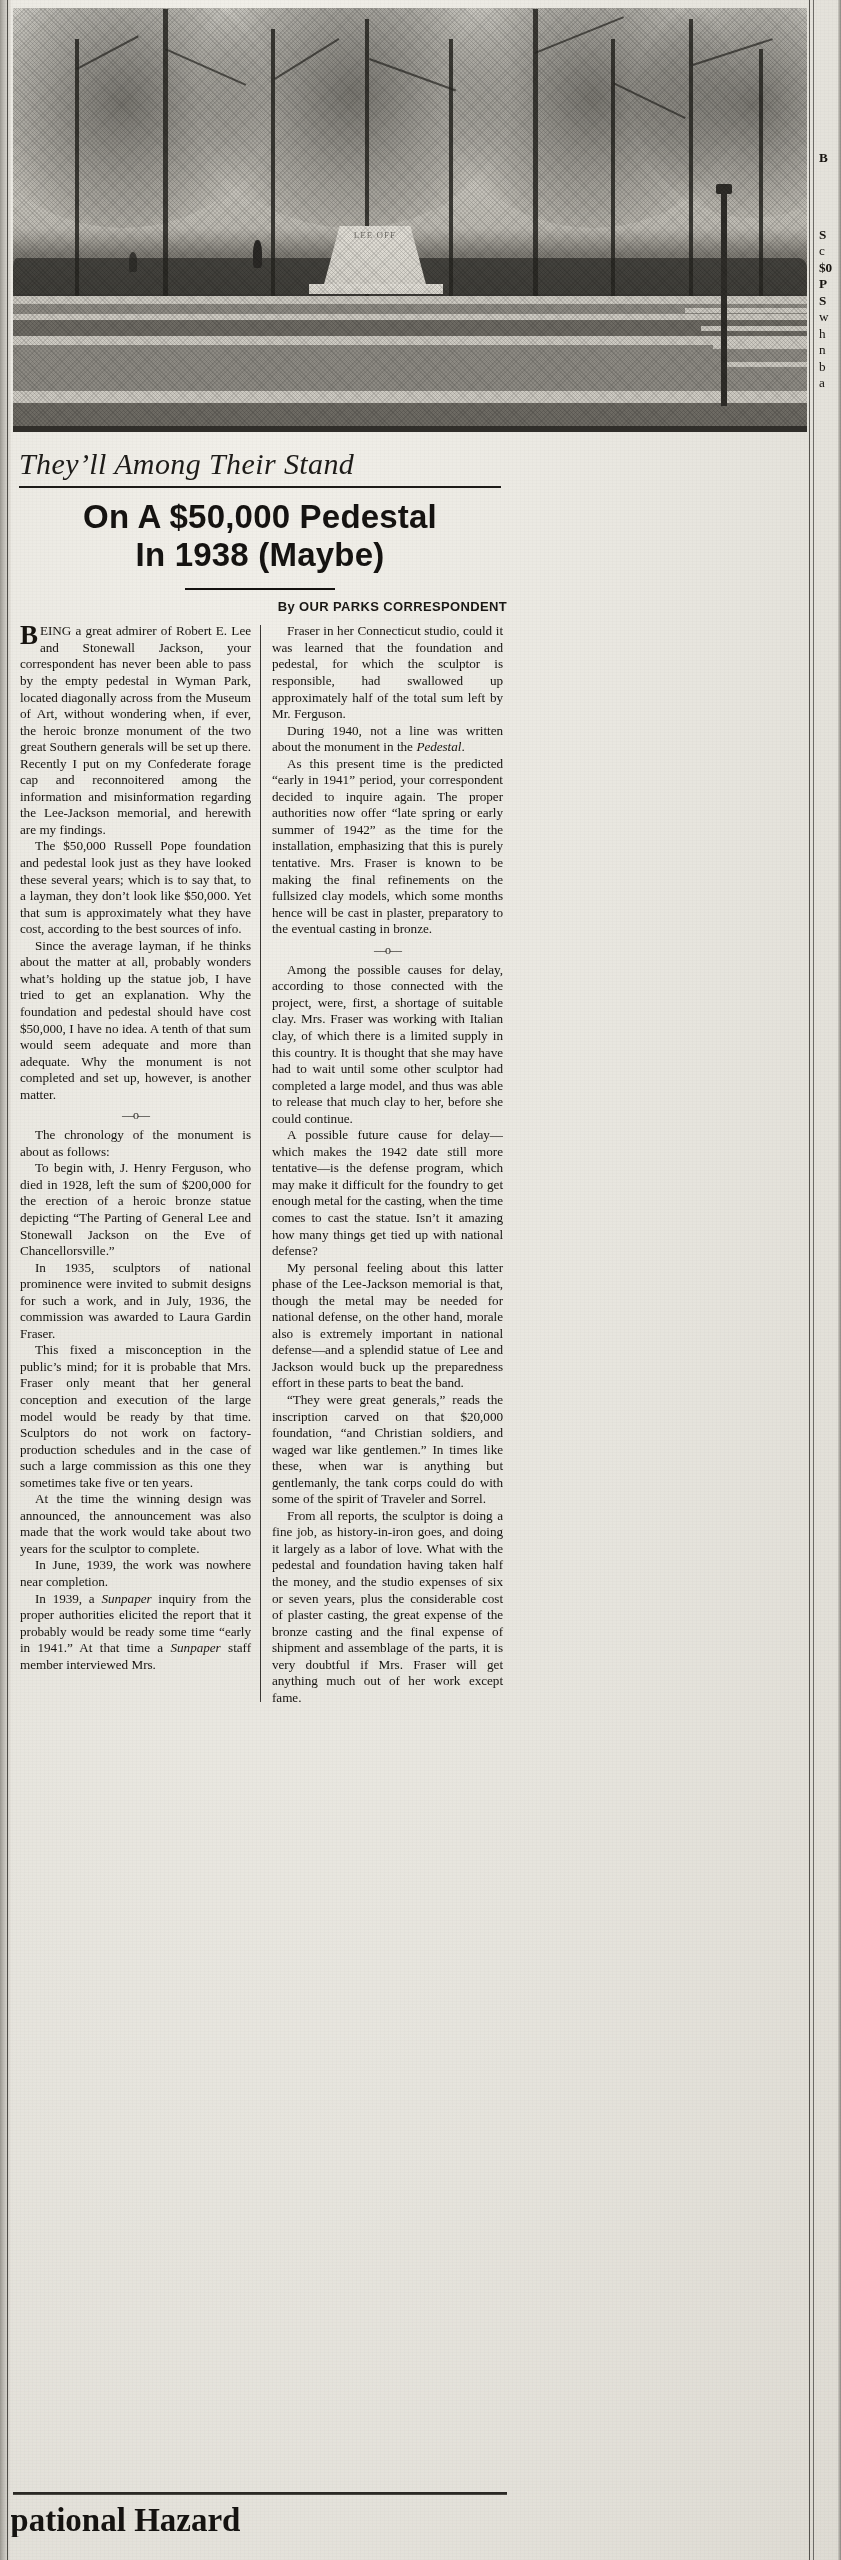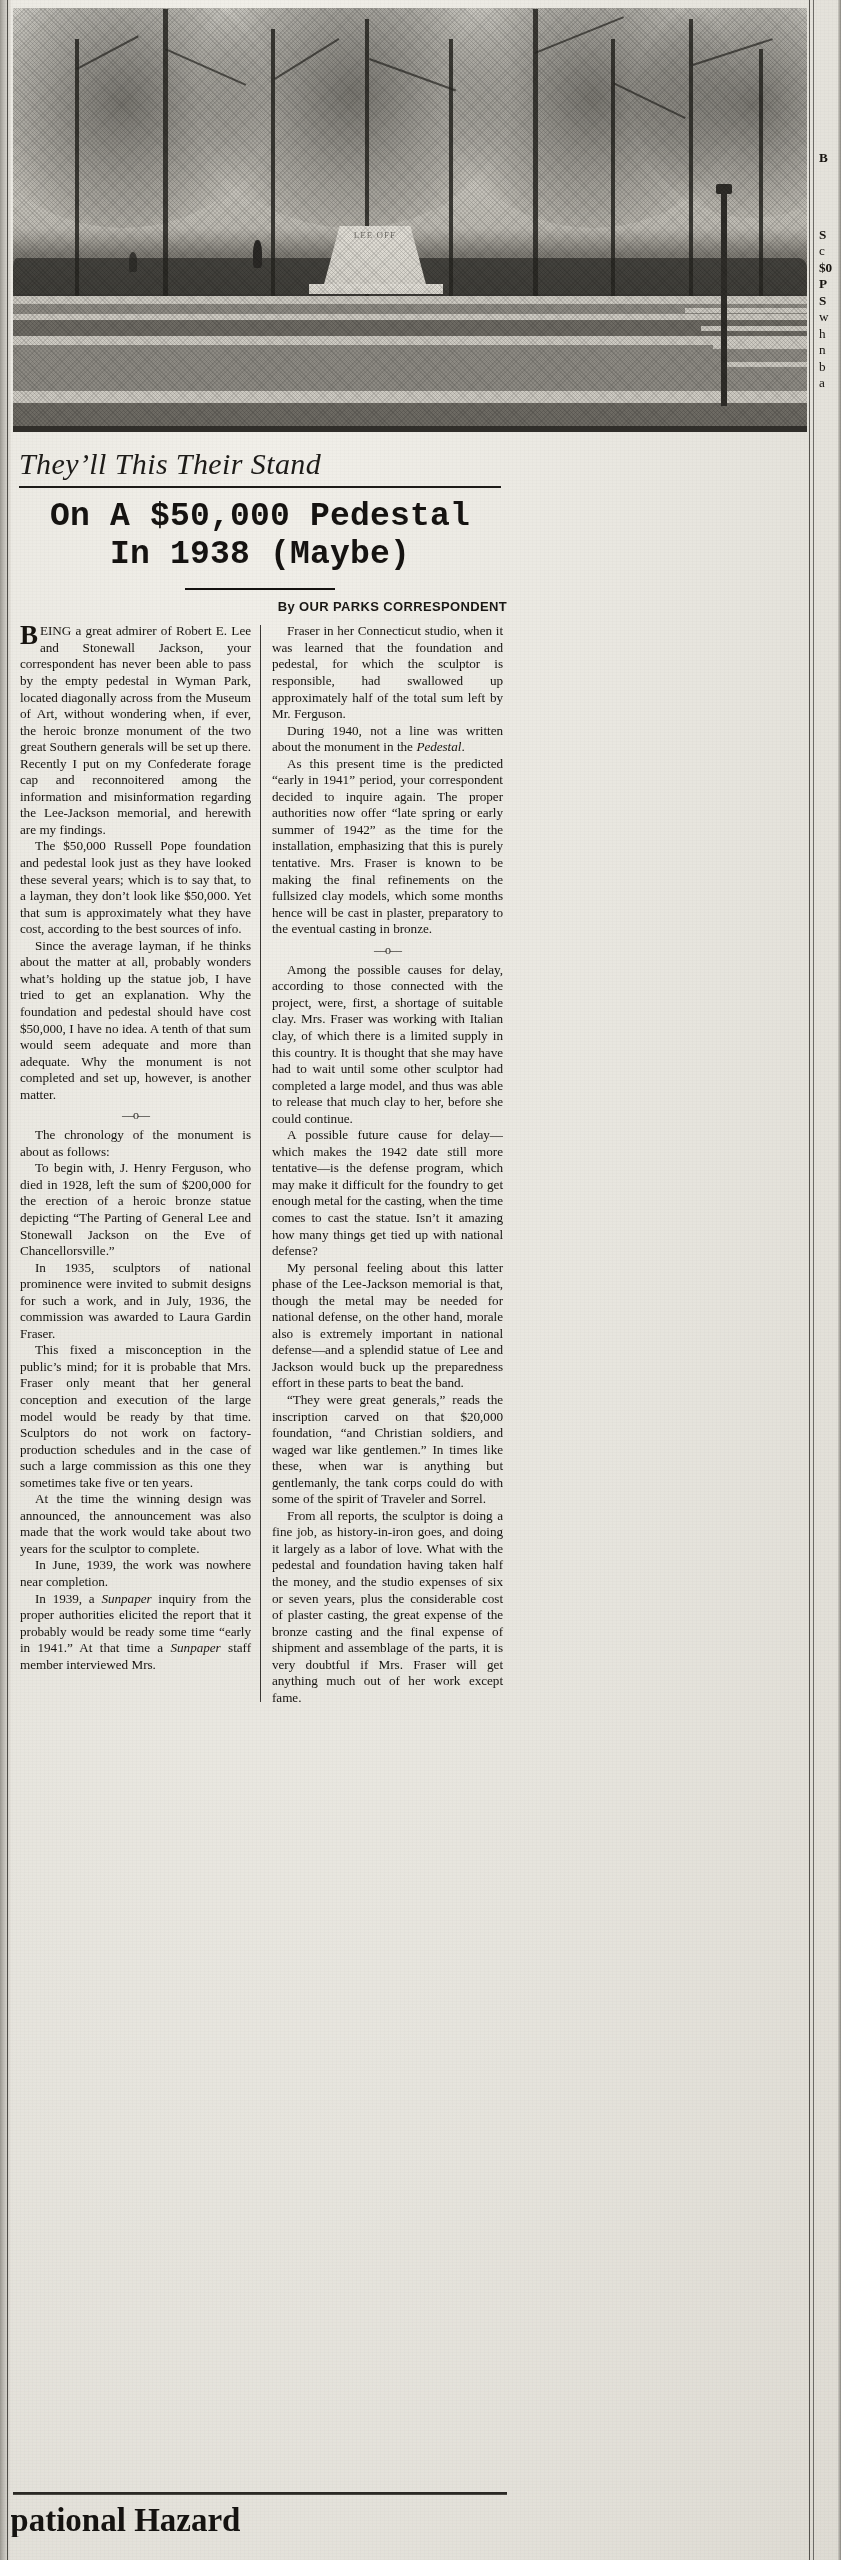--- a/index.html
+++ b/index.html
@@ -131,21 +131,21 @@
   }
   #kicker-rule {
     height: 2px;
     background: #1d1b18;
     margin: 2px 6px 10px 6px;
   }
 
   
   #headline {
     text-align: center;
-    font-family: Liberation Mono, monospace;
+    font-family: Liberation Sans, sans-serif;
     font-weight: bold;
     font-size: 33px;
     line-height: 1.18;
     color: #151311;
     letter-spacing: .2px;
     padding: 0 8px;
   }
   #headline .hl-line { display: block; white-space: nowrap; }
   #byline-rule {
     width: 150px;
@@ -342,21 +342,21 @@
       <div class="person" style="left:240px; top:232px; width:9px;  height:28px;"></div>
       <div class="person" style="left:116px; top:244px; width:8px;  height:20px; opacity:.8;"></div>
 
       <div class="halftone"></div>
     </div>
     <div id="photo-caption-edge"></div>
   </div>
 
   <div id="article">
 
-    <div id="kicker">They’ll This Their Stand</div>
+    <div id="kicker">They’ll Among Their Stand</div>
     <div id="kicker-rule"></div>
 
     <div id="headline">
       <span class="hl-line">On A $50,000 Pedestal</span>
       <span class="hl-line">In 1938 (Maybe)</span>
     </div>
 
     <div id="byline-rule"></div>
     <div id="byline">By OUR PARKS CORRESPONDENT</div>
 
@@ -375,21 +375,21 @@
         <p class="body">The chronology of the monument is about as follows:</p>
         <p class="body">To begin with, J. Henry Ferguson, who died in 1928, left the sum of $200,000 for the erection of a heroic bronze statue depicting “The Parting of General Lee and Stonewall Jackson on the Eve of Chancellorsville.”</p>
         <p class="body">In 1935, sculptors of national prominence were invited to submit designs for such a work, and in July, 1936, the commission was awarded to Laura Gardin Fraser.</p>
         <p class="body">This fixed a misconception in the public’s mind; for it is probable that Mrs. Fraser only meant that her general conception and execution of the large model would be ready by that time. Sculptors do not work on factory-production schedules and in the case of such a large commission as this one they sometimes take five or ten years.</p>
         <p class="body">At the time the winning design was announced, the announcement was also made that the work would take about two years for the sculptor to complete.</p>
         <p class="body">In June, 1939, the work was nowhere near completion.</p>
         <p class="body">In 1939, a <span class="ital">Sunpaper</span> inquiry from the proper authorities elicited the report that it probably would be ready some time “early in 1941.” At that time a <span class="ital">Sunpaper</span> staff member interviewed Mrs.</p>
       </div>
 
       <div class="col right">
-        <p class="body">Fraser in her Connecticut studio, when it was learned that the foundation and pedestal, for which the sculptor is responsible, had swallowed up approximately half of the total sum left by Mr. Ferguson.</p>
+        <p class="body">Fraser in her Connecticut studio, could it was learned that the foundation and pedestal, for which the sculptor is responsible, had swallowed up approximately half of the total sum left by Mr. Ferguson.</p>
         <p class="body">During 1940, not a line was written about the monument in the <span class="ital">Pedestal</span>.</p>
         <p class="body">As this present time is the predicted “early in 1941” period, your correspondent decided to inquire again. The proper authorities now offer “late spring or early summer of 1942” as the time for the installation, emphasizing that this is purely tentative. Mrs. Fraser is known to be making the final refinements on the fullsized clay models, which some months hence will be cast in plaster, preparatory to the eventual casting in bronze.</p>
 
         <div class="orn">—o—</div>
 
         <p class="body">Among the possible causes for delay, according to those connected with the project, were, first, a shortage of suitable clay. Mrs. Fraser was working with Italian clay, of which there is a limited supply in this country. It is thought that she may have had to wait until some other sculptor had completed a large model, and thus was able to release that much clay to her, before she could continue.</p>
         <p class="body">A possible future cause for delay—which makes the 1942 date still more tentative—is the defense program, which may make it difficult for the foundry to get enough metal for the casting, when the time comes to cast the statue. Isn’t it amazing how many things get tied up with national defense?</p>
         <p class="body">My personal feeling about this latter phase of the Lee-Jackson memorial is that, though the metal may be needed for national defense, on the other hand, morale also is extremely important in national defense—and a splendid statue of Lee and Jackson would buck up the preparedness effort in these parts to beat the band.</p>
         <p class="body">“They were great generals,” reads the inscription carved on that $20,000 foundation, “and Christian soldiers, and waged war like gentlemen.” In times like these, when war is anything but gentlemanly, the tank corps could do with some of the spirit of Traveler and Sorrel.</p>
         <p class="body">From all reports, the sculptor is doing a fine job, as history-in-iron goes, and doing it largely as a labor of love. What with the pedestal and foundation having taken half the money, and the studio expenses of six or seven years, plus the considerable cost of plaster casting, the great expense of the bronze casting and the final expense of shipment and assemblage of the parts, it is very doubtful if Mrs. Fraser will get anything much out of her work except fame.</p>

